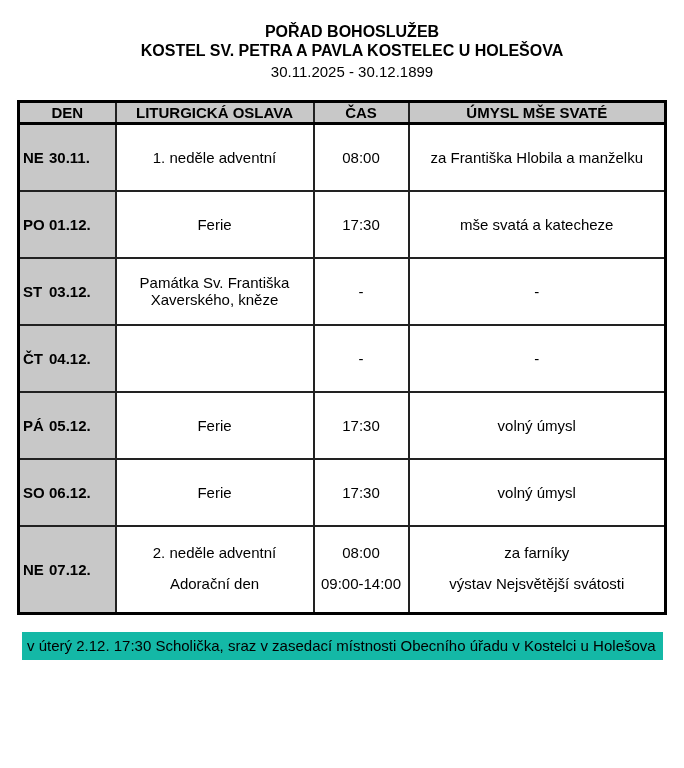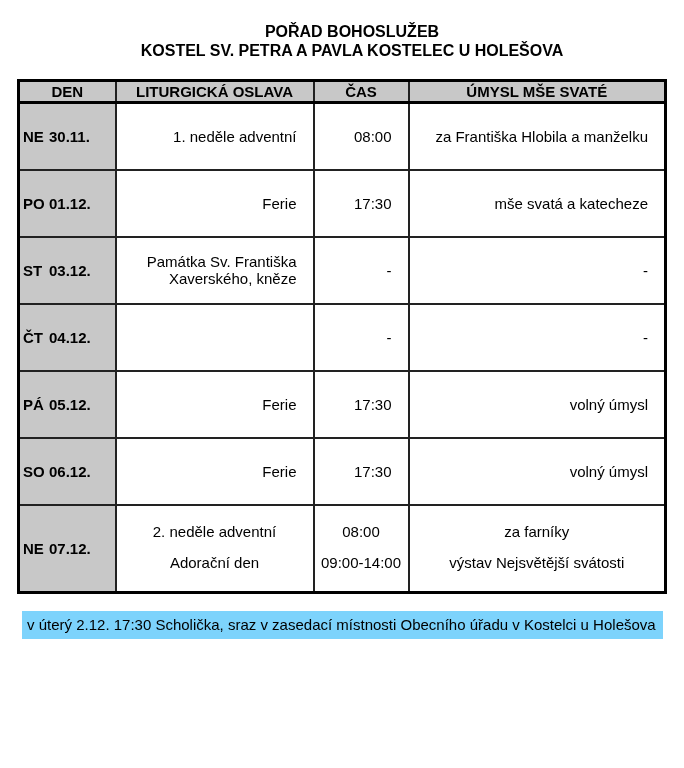--- a/index.html
+++ b/index.html
@@ -60,23 +60,23 @@
     text-align: left;
     padding-left: 3px;
     vertical-align: middle;
     white-space: nowrap;
   }
   td.day-cell .abbr {
     display: inline-block;
     min-width: 26px;
   }
   td.cell-center {
-    text-align: right;
+    text-align: center;
     vertical-align: middle;
-    padding: 2px 16px;
+    padding: 2px 6px;
   }
   tr.data-row { height: 67px; }
   tr.data-row-tall { height: 88px; }
   
   td.dual-cell { padding: 0; vertical-align: top; }
   .dual-wrap {
     display: flex;
     flex-direction: column;
     justify-content: space-between;
     height: 66px;
@@ -91,34 +91,35 @@
     padding-top: 4px;
   }
   .dual-wrap .line2 {
     flex: 0 0 auto;
     padding-bottom: 1px;
   }
   
   .footer-note {
     margin: 17px 0 0 22px;
     width: 641px;
-    background: #7dd3fc;
+    background: #14b8a6;
     font-size: 15px;
     line-height: 22px;
     padding: 3px 5px 3px 5px;
   }
 </style>
 </head>
 <body>
 
 <div class="page">
 
   <div class="title-block">
     <div class="title-line1">POŘAD BOHOSLUŽEB</div>
     <div class="title-line2">KOSTEL SV. PETRA A PAVLA KOSTELEC U HOLEŠOVA</div>
+    <div class="title-line3">30.11.2025 - 30.12.1899</div>
   </div>
 
   <table class="schedule">
     <colgroup>
       <col style="width:97px">
       <col style="width:198px">
       <col style="width:95px">
       <col style="width:257px">
     </colgroup>
     <thead>

